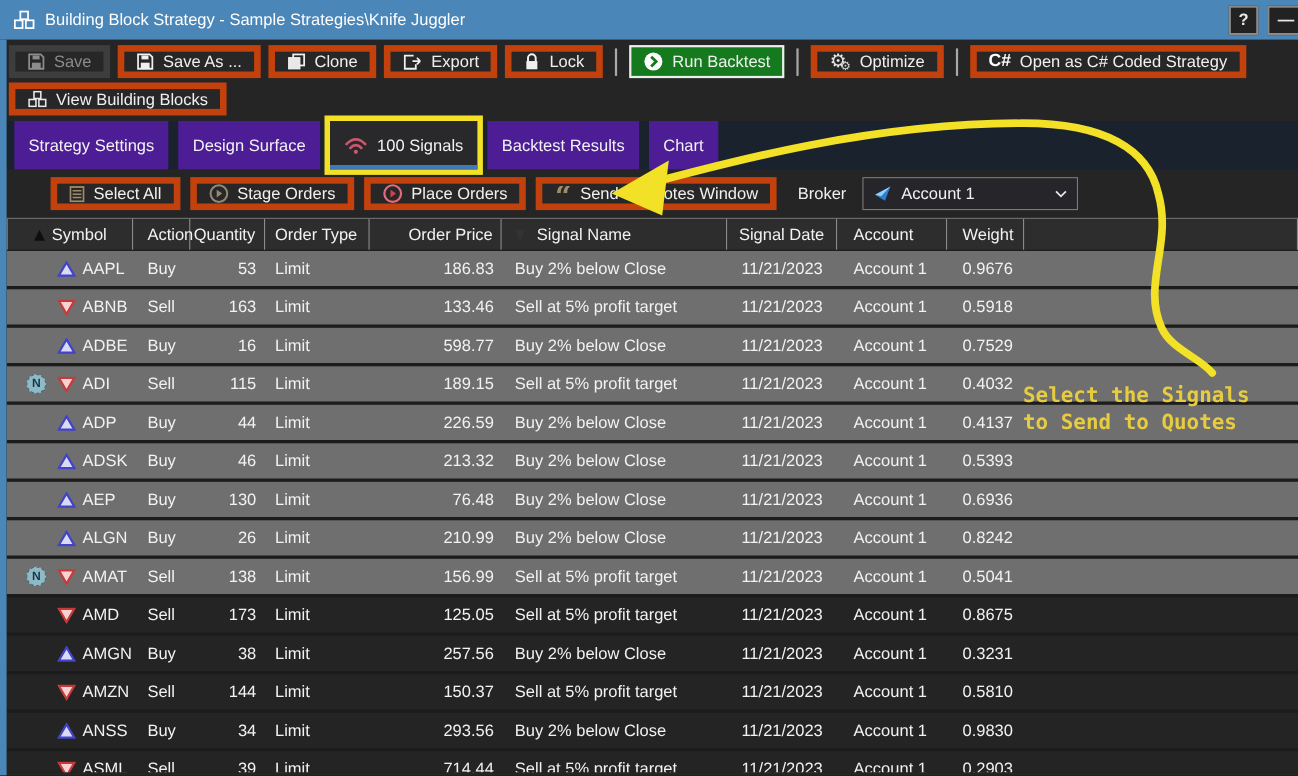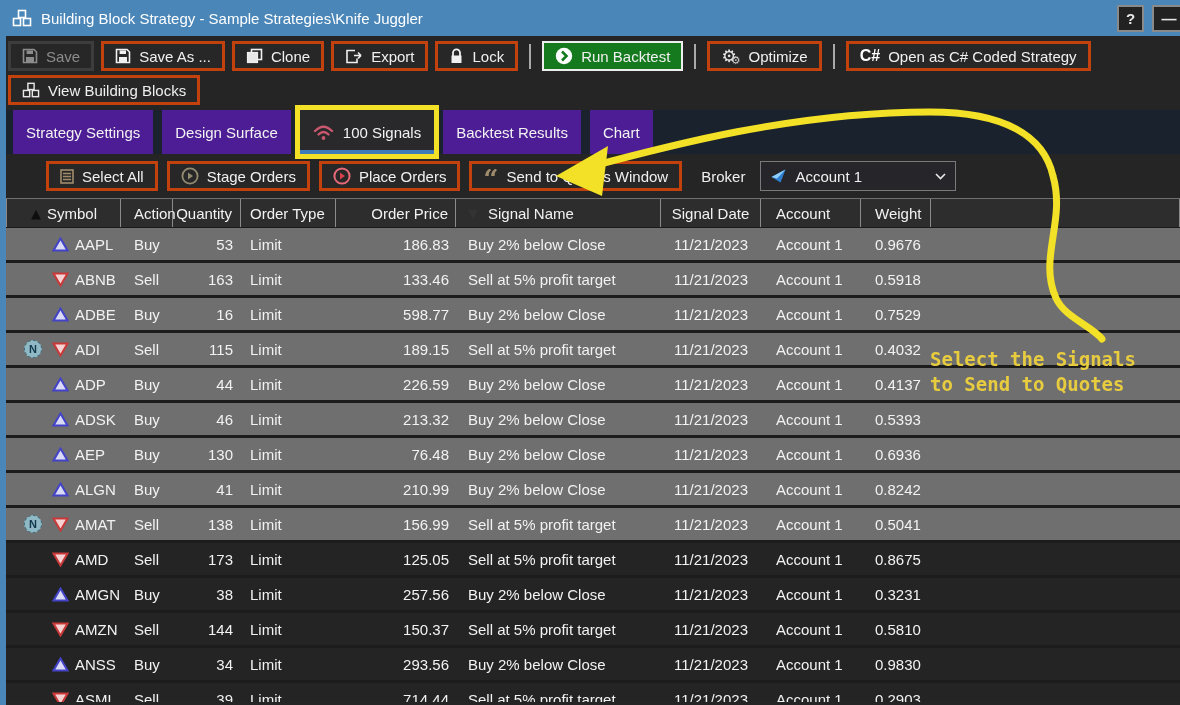--- a/index.html
+++ b/index.html
@@ -24,21 +24,21 @@
   }
   .winbtn.min{ width:34px; margin-right:-14px; }
   
   .win-border-left{ position:absolute; left:0; top:36px; width:6px; height:669px; background:#4a86b8; z-index:6; }
   .content{ margin-left:6px; position:relative; }
   
   .toolbar1{ display:flex; align-items:center; gap:7px; padding:5px 2px 4px; }
   .toolbar2{ padding:0 2px 5px; display:flex; }
   .btn{
     display:inline-flex; align-items:center; gap:8px; height:30px; padding:0 11px;
-    background:#272728; border:3px solid #c2410c; color:#f0f0f0; font-size:15px;
+    background:#272728; border:6px solid #c2410c; color:#f0f0f0; font-size:15px;
     white-space:nowrap; cursor:default;
   }
   .btn.disabled{ color:#8c8c8c; border-color:#3d3d3d; }
   .btn.run{ background:#157a1e; border:2px solid #eeeeee; }
   .sep{ width:2px; height:25px; background:#a9a9a9; margin:0 4px; }
   .ic{ display:flex; align-items:center; }
   .gear-big{ font-size:17px; line-height:1; color:#e8e8e8; font-family:"DejaVu Sans",sans-serif;}
   .gear-small{ font-size:11px; line-height:1; color:#cfcfcf; margin-left:-6px; margin-top:9px; font-family:"DejaVu Sans",sans-serif;}
   .csharp-glyph{ font-weight:bold; font-size:16px; color:#fff; }
   .quote-glyph{ font-family:"DejaVu Serif",serif; font-weight:bold; font-size:26px; color:#a08c6a; height:14px; line-height:21px; overflow:hidden; }
@@ -463,21 +463,21 @@
         <div class="cell c-sym">
           <span class="nsf-slot"></span>
           <span class="tri">
             <svg width="17" height="15" viewBox="0 0 17 15">
               <polygon points="8.5,1.5 15.5,13.5 1.5,13.5" fill="#dadaf6" stroke="#4343c8" stroke-width="2"></polygon>
             </svg>
           </span>
           <span>ALGN</span>
         </div>
         <div class="cell c-act">Buy</div>
-        <div class="cell c-qty">41</div>
+        <div class="cell c-qty">26</div>
         <div class="cell c-typ">Limit</div>
         <div class="cell c-prc">210.99</div>
         <div class="cell c-sig">Buy 2% below Close</div>
         <div class="cell c-dat">11/21/2023</div>
         <div class="cell c-acc">Account 1</div>
         <div class="cell c-wgt">0.8242</div>
         <div class="cell c-fill"></div>
       </div>
       <div class="trow selected">
         <div class="cell c-sym">

